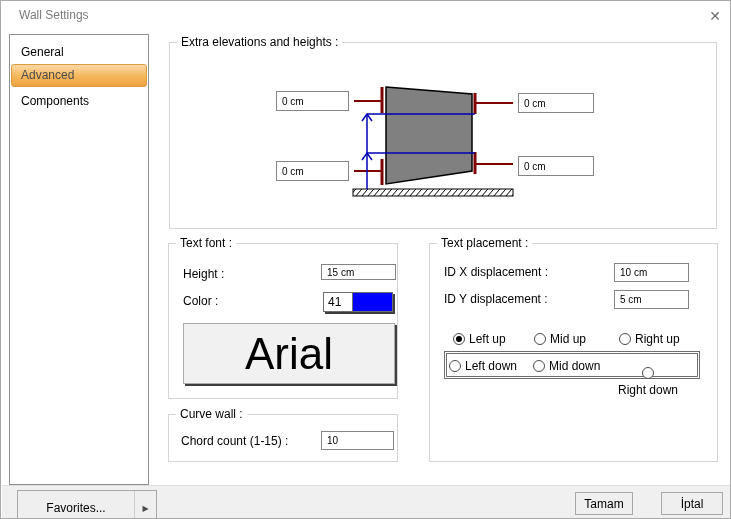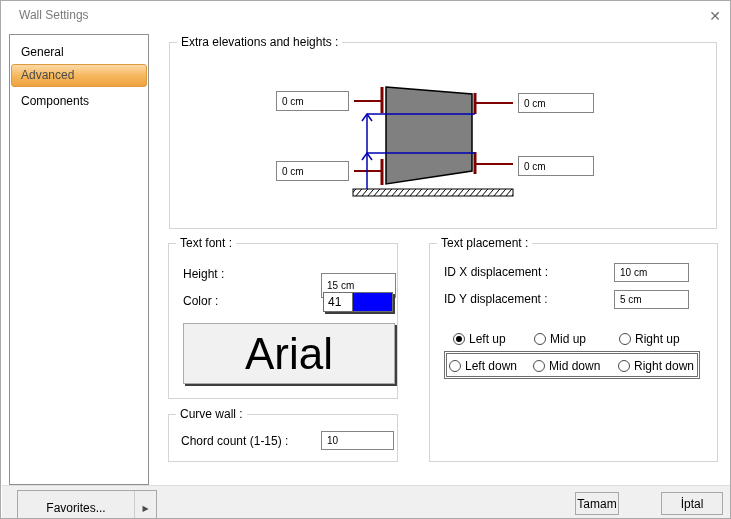--- a/index.html
+++ b/index.html
@@ -71,21 +71,21 @@
 
   
   .footer { left:1px; top:484px; width:729px; height:34px; background:#f0f0f0;
     border-top:1px solid #dedede; }
   .btn { position:absolute; background:#efefef; border:1px solid #a8a8a8;
     display:flex; align-items:center; justify-content:center; font-size:12px; color:#000; }
   .fav-btn { left:16px; top:489px; width:140px; height:36px; }
   .fav-label { flex:1; text-align:center; }
   .fav-arrow { width:22px; align-self:stretch; display:flex; align-items:center;
     justify-content:center; font-size:8px; color:#4a4a4a; border-left:1px solid #cccccc; }
-  .ok-btn { left:574px; top:491px; width:44px; height:23px; }
+  .ok-btn { left:574px; top:491px; width:58px; height:23px; }
   .cancel-btn { left:660px; top:491px; width:62px; height:23px; }
 </style>
 </head>
 <body>
 
 <div class="dialog">
 
   <div class="abs titlebar-text">Wall Settings</div>
   <div class="abs close-btn">✕</div>
 
@@ -126,21 +126,21 @@
 
   <div class="field" style="left:275px; top:90px; width:73px; height:20px;">0 cm</div>
   <div class="field" style="left:517px; top:92px; width:76px; height:20px;">0 cm</div>
   <div class="field" style="left:275px; top:160px; width:73px; height:20px;">0 cm</div>
   <div class="field" style="left:517px; top:155px; width:76px; height:20px;">0 cm</div>
 
   <div class="group" style="left:167px; top:242px; width:230px; height:156px;">
     <span class="group-label">Text font :</span>
   </div>
   <div class="lbl" style="left:182px; top:266px;">Height :</div>
-  <div class="field" style="left:320px; top:272px; width:75px; height:25px;">15 cm</div>
+  <div class="field" style="left:320px; top:263px; width:75px; height:16px;">15 cm</div>
   <div class="lbl" style="left:182px; top:293px;">Color :</div>
   <div class="abs color-ctl">
     <div class="color-val">41</div>
     <div class="color-swatch"></div>
   </div>
   <div class="abs font-preview">Arial</div>
 
   <div class="group" style="left:428px; top:242px; width:289px; height:219px;">
     <span class="group-label">Text placement :</span>
   </div>
@@ -166,21 +166,21 @@
     <div class="radio-frame-inner"></div>
   </div>
   <div class="radio-item" style="left:448px; top:358px;">
     <span class="radio-circle"></span>
     <span>Left down</span>
   </div>
   <div class="radio-item" style="left:532px; top:358px;">
     <span class="radio-circle"></span>
     <span>Mid down</span>
   </div>
-  <div class="radio-item" style="left:617px; top:358px;">
+  <div class="radio-item" style="left:617px; top:366px;flex-direction:column;">
     <span class="radio-circle"></span>
     <span>Right down</span>
   </div>
 
   <div class="group" style="left:167px; top:413px; width:230px; height:48px;">
     <span class="group-label">Curve wall :</span>
   </div>
   <div class="lbl" style="left:180px; top:433px;">Chord count (1-15) :</div>
   <div class="field" style="left:320px; top:430px; width:73px; height:19px;">10</div>
 

